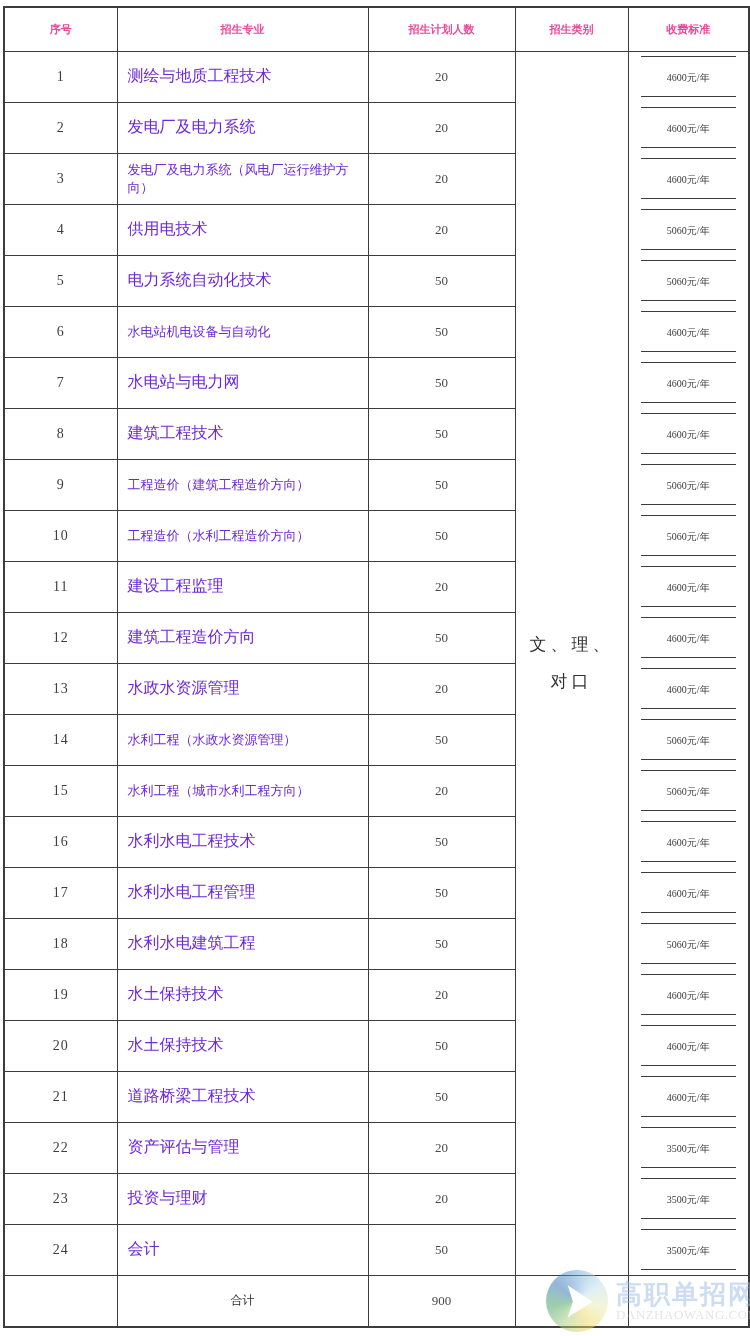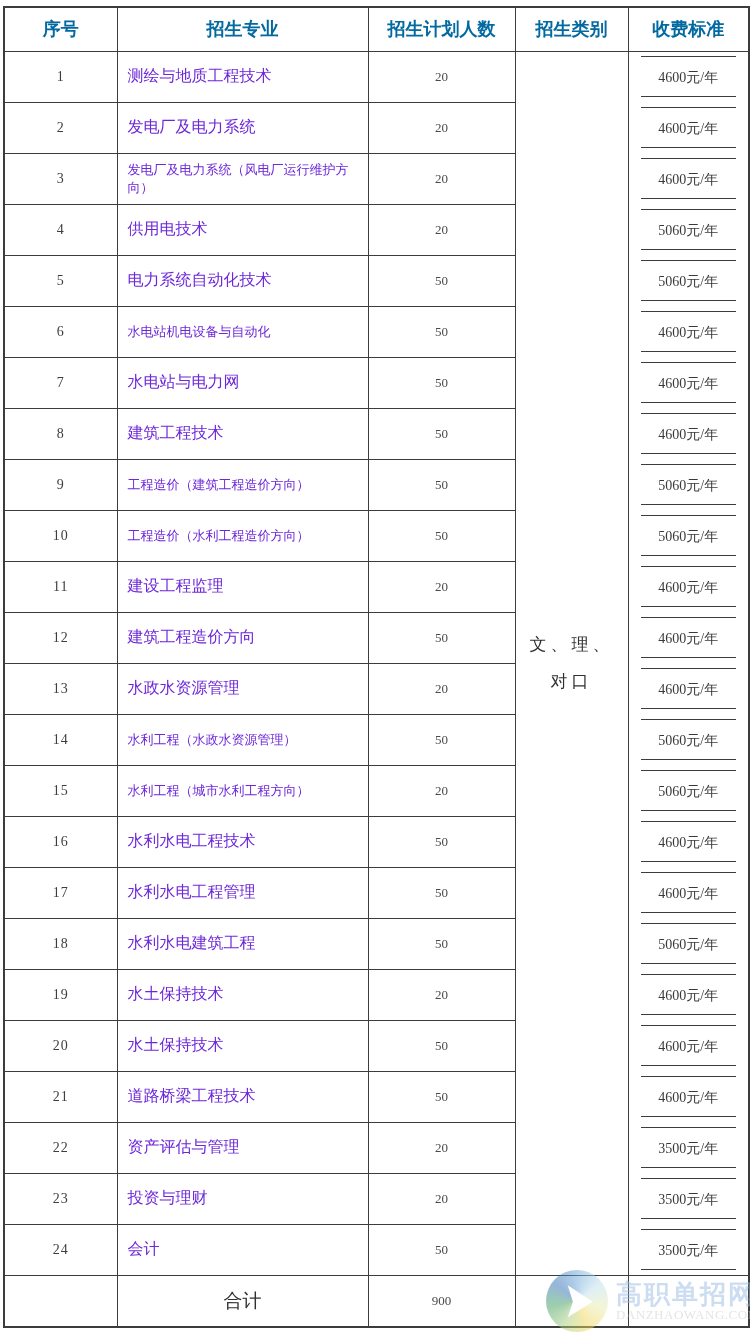--- a/index.html
+++ b/index.html
@@ -17,24 +17,24 @@
     position:absolute;
     left:3px; top:6px;
     width:745px;
     border-collapse:collapse;
     table-layout:fixed;
     border:2px solid #3c3c3c;
   }
   thead tr { height:44px; }
   th {
     border:1px solid #3c3c3c;
-    font-size:18px;
+    font-size:11px;
     font-weight:bold;
     text-align:center;
-    color:#0369a1;
+    color:#ec4899;
   }
   tbody tr { height:51px; }
   td.c-no {
     border:1px solid #3c3c3c;
     text-align:center;
     font-size:14px;
     color:#3d3d3d;
     letter-spacing:1px;
   }
   td.c-major {
@@ -66,26 +66,26 @@
     padding:0;
     vertical-align:middle;
   }
   .fee-box {
     margin:4px 12px;
     height:41px;
     line-height:41px;
     border-top:1px solid #3c3c3c;
     border-bottom:1px solid #3c3c3c;
     text-align:center;
-    font-size:14px;
+    font-size:10px;
     color:#3a3a3a;
   }
   tfoot tr { height:52px; }
   tfoot td { border:1px solid #3c3c3c; text-align:center; }
-  tfoot td.f-label { font-size:19px;margin-top:32px; }
+  tfoot td.f-label { font-size:12px;margin-top:32px; }
   tfoot td.f-total { font-size:13px; color:#4a4a4a; }
 
   
   .watermark {
     position:absolute;
     left:546px; top:1266px;
     width:204px; height:70px;
     display:flex;
     align-items:center;
     opacity:0.5;

